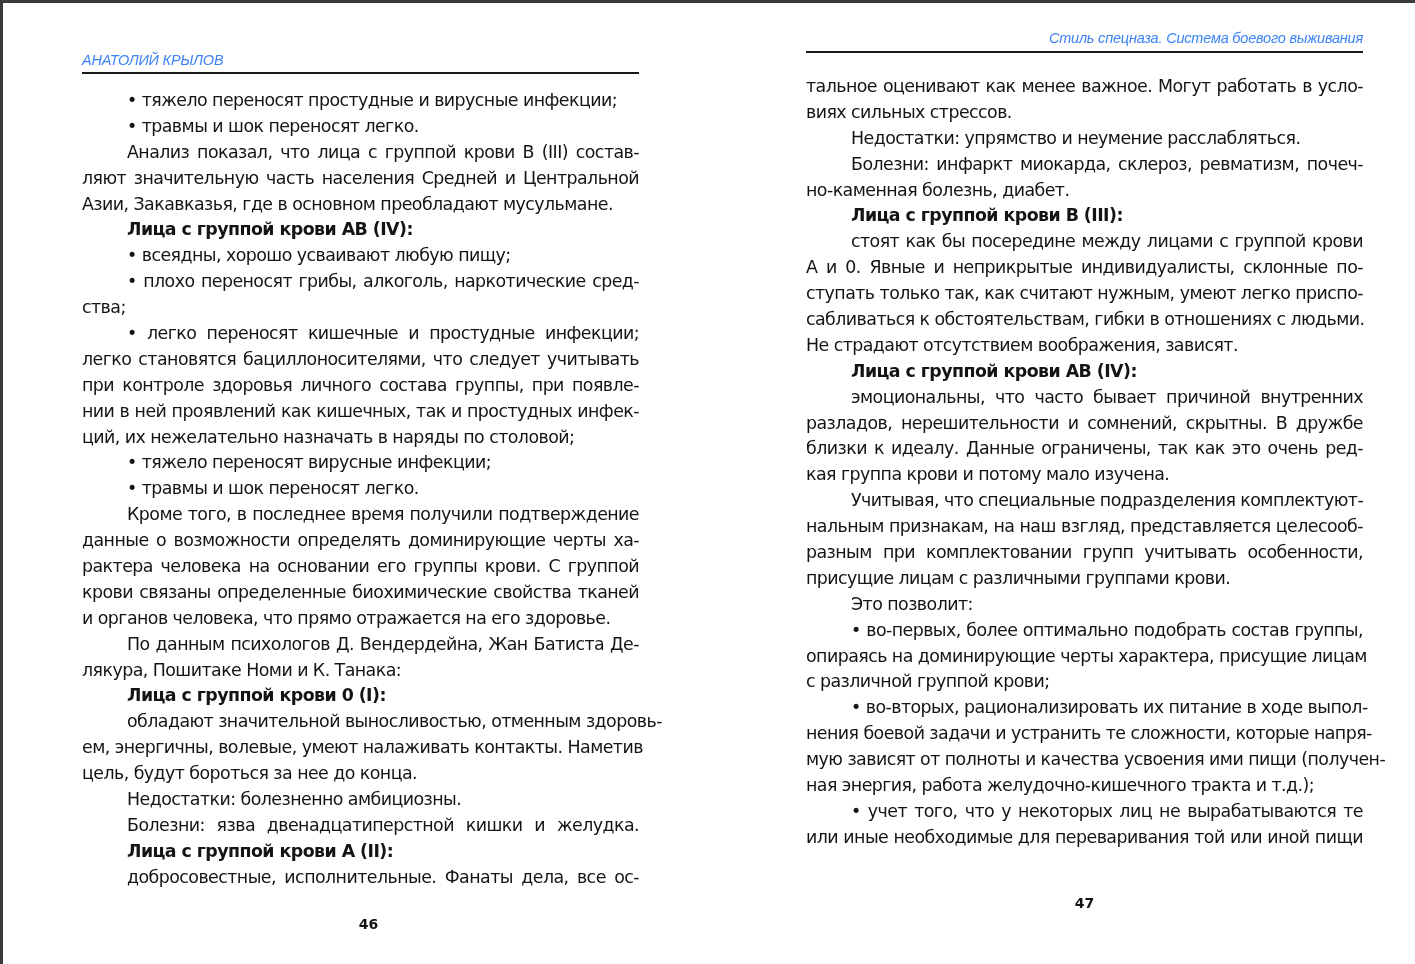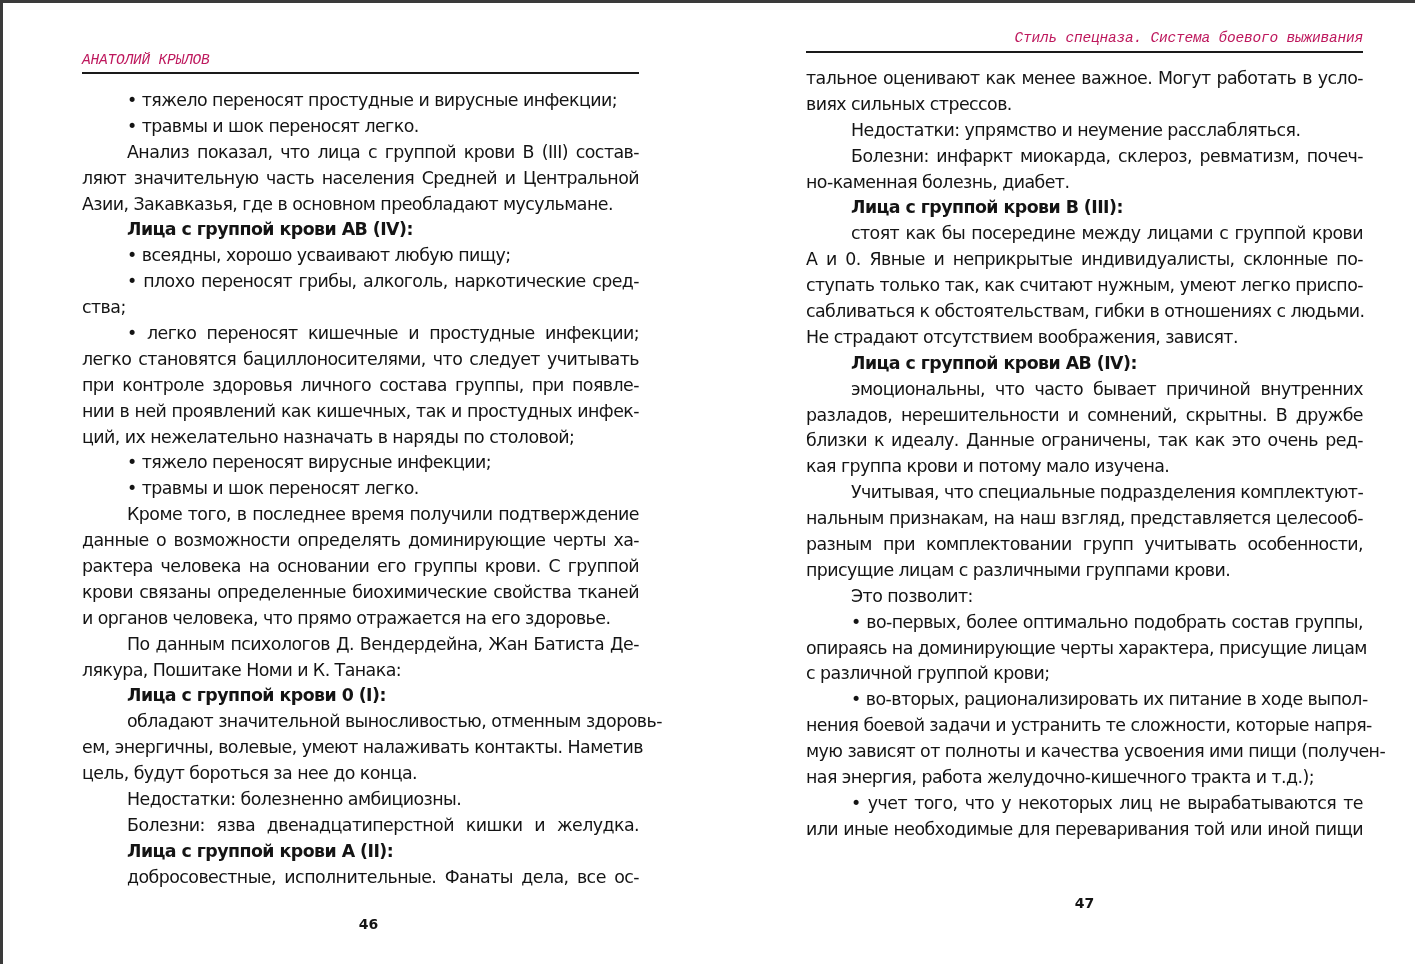--- a/index.html
+++ b/index.html
@@ -17,44 +17,44 @@
   .frame-left {
     position: absolute; left: 0; top: 0; width: 3px; height: 964px;
     background: #3a3a3a;
   }
   .page { position: absolute; top: 0; }
   .page.left  { left: 82px;  width: 557px; }
   .page.right { left: 806px; width: 557px; }
 
   .running-head {
     position: absolute;
-    font-family: Liberation Mono, monospace;
+    font-family: Liberation Sans, sans-serif;
     font-style: italic;
     font-size: 14.5px;
-    color: #be185d;
+    color: #3b82f6;
     white-space: nowrap;
     letter-spacing: -0.2px;
   }
   .left .running-head { top: 52px; left: 0; }
   .right .running-head { top: 30px; right: 0; }
   .head-rule {
     position: absolute; left: 0; width: 100%;
     height: 2px; background: #1a1a1a;
   }
   .left .head-rule { top: 72px; }
   .right .head-rule { top: 51px; }
 
   .body-text {
     position: absolute; left: 0; width: 557px;
     font-size: 17.4px;
     line-height: 25.9px;
     letter-spacing: -0.55px;
   }
   .left .body-text { top: 88px; }
-  .right .body-text { top: 66px; }
+  .right .body-text { top: 74px; }
 
   .line {
     display: block; white-space: nowrap;
     text-align: justify; text-align-last: justify;
     height: 25.9px;
     overflow: visible;
   }
   .line.last { text-align-last: left; }
   .line.ind { padding-left: 45px; }
   .line.bold { font-weight: bold; text-align-last: left; }

